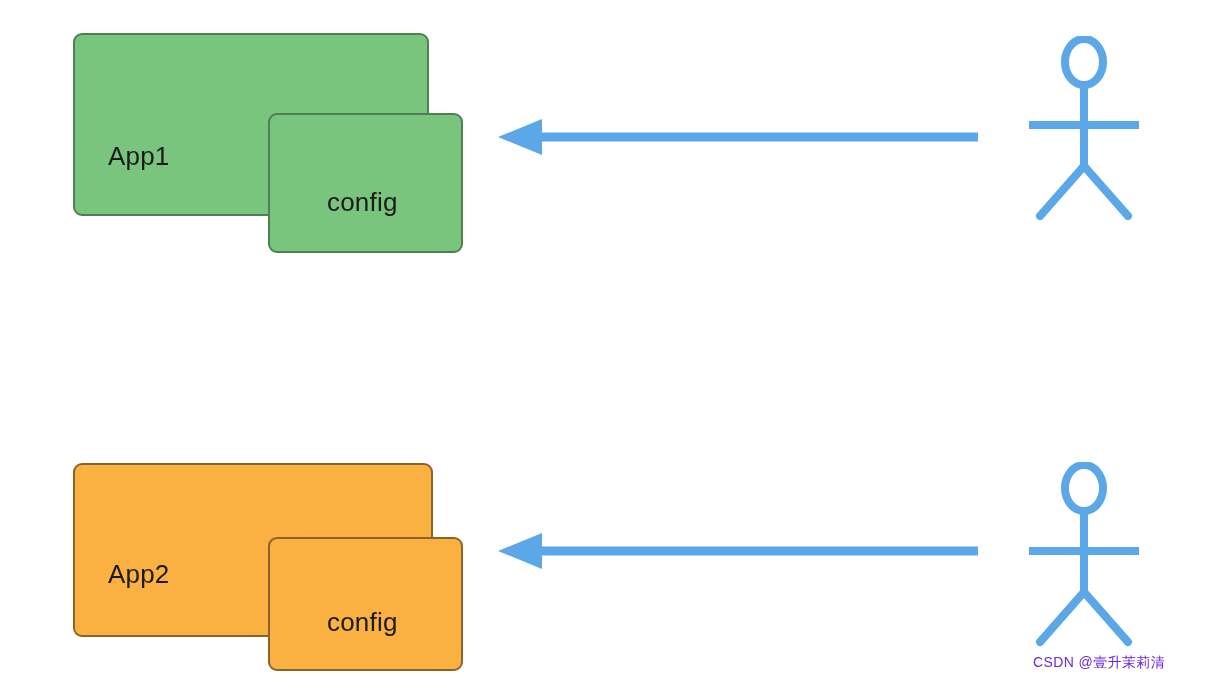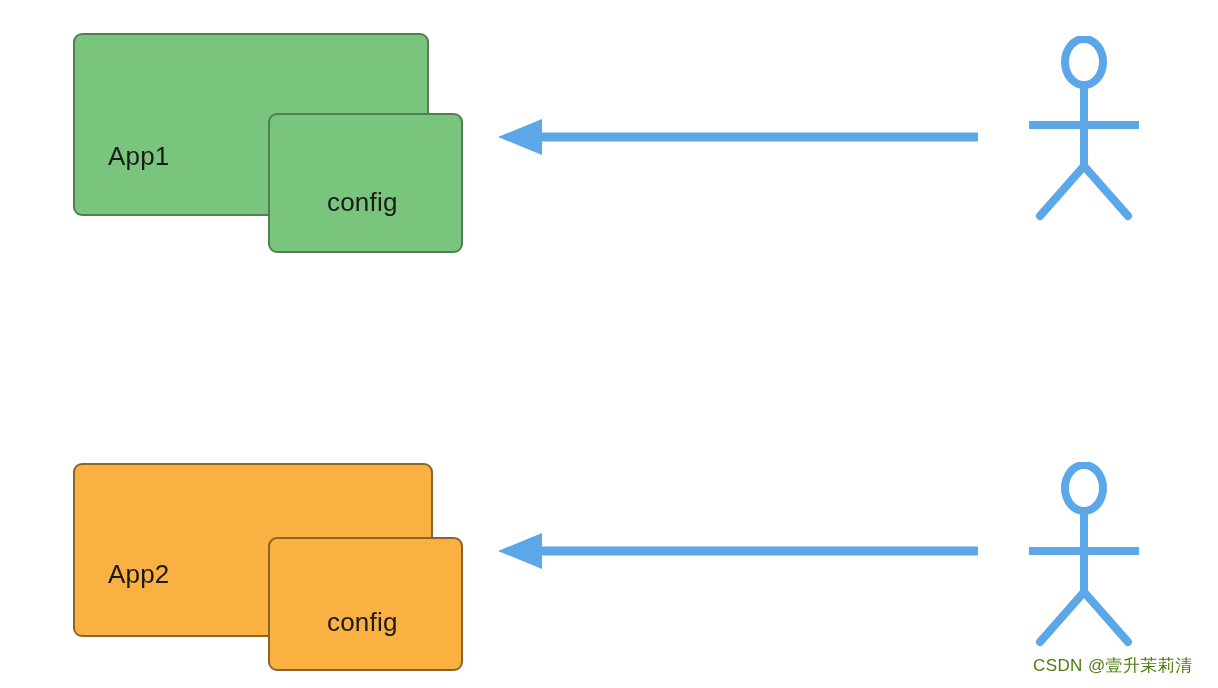--- a/index.html
+++ b/index.html
@@ -67,22 +67,22 @@
   .actor-svg {
     position: absolute;
   }
   #actor-1 { left: 1026px; top: 36px; }
   #actor-2 { left: 1026px; top: 462px; }
 
   #watermark {
     position: absolute;
     left: 1033px;
     top: 654px;
-    font-size: 17px;
-    color: #4d7c0f;
+    font-size: 14px;
+    color: #6d28d9;
     white-space: nowrap;
     letter-spacing: 0.4px;
   }
 </style>
 </head>
 <body>
 
 <div id="canvas">
 
   <div class="box green" id="app1-box">

